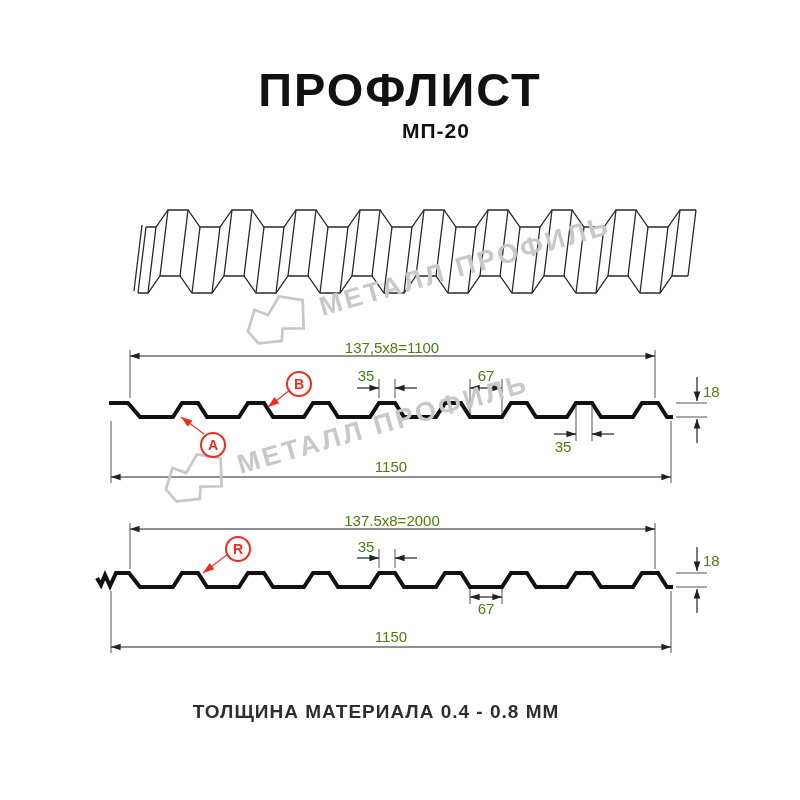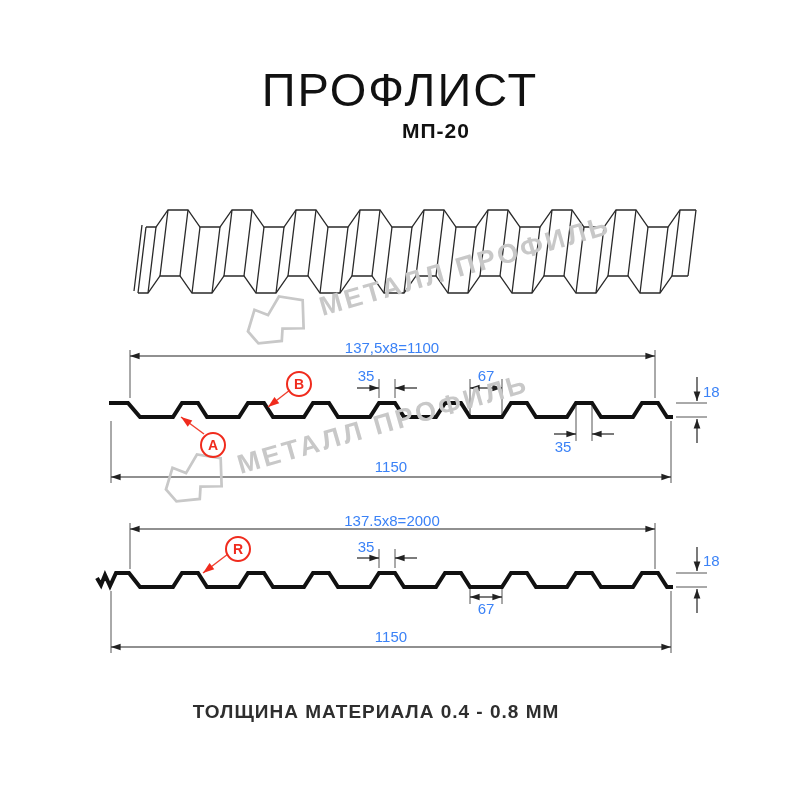--- a/index.html
+++ b/index.html
@@ -1,26 +1,26 @@
 <!DOCTYPE html>
 <html><head>
 <meta charset="utf-8">
 <style>
   html,body{margin:0;padding:0;background:#fff;}
   #page{position:relative;width:800px;height:800px;background:#fff;overflow:hidden;
         font-family:"Liberation Sans",sans-serif;color:#1a1a1a;}
   .abs{position:absolute;}
   .ctr{transform:translateX(-50%);}
-  #title{top:62px;left:0;width:800px;text-align:center;font-size:47px;font-weight:400;
+  #title{top:62px;left:0;width:800px;text-align:center;font-size:47px;font-weight:700;
          letter-spacing:2px;color:#111;}
   #subtitle{top:119px;left:0;width:800px;text-align:center;font-size:21px;font-weight:700;
             letter-spacing:1px;color:#111;padding-left:36px;}
   #footer-note{top:701px;left:0;width:752px;text-align:center;font-size:19px;font-weight:600;
                letter-spacing:1px;color:#2e2e2e;}
-  .dim{font-size:15px;color:#3b82f6;white-space:nowrap;}
+  .dim{font-size:15px;color:#4d7c0f;white-space:nowrap;}
   .badge{width:22px;height:22px;border:2px solid #f02b1d;border-radius:50%;
          color:#f02b1d;font-size:14px;font-weight:700;display:flex;
          align-items:center;justify-content:center;background:transparent;}
   .wm{display:flex;align-items:center;gap:10px;color:#c8c8c8;
       transform:rotate(-16deg);transform-origin:0 100%;}
   .wm-text{font-size:27px;font-weight:700;letter-spacing:3px;white-space:nowrap;}
   svg{position:absolute;top:0;left:0;}
 </style>
 </head>
 <body>

